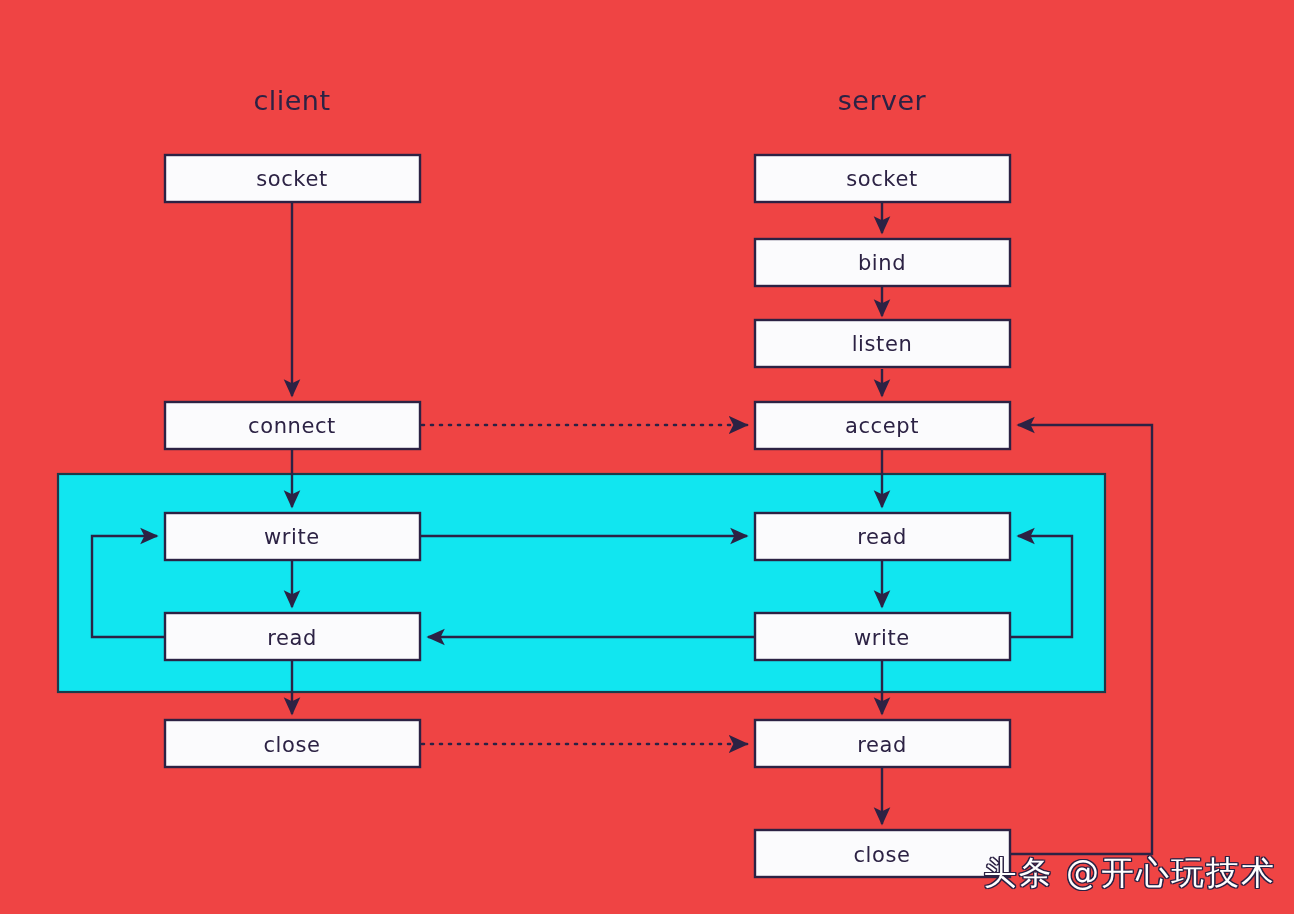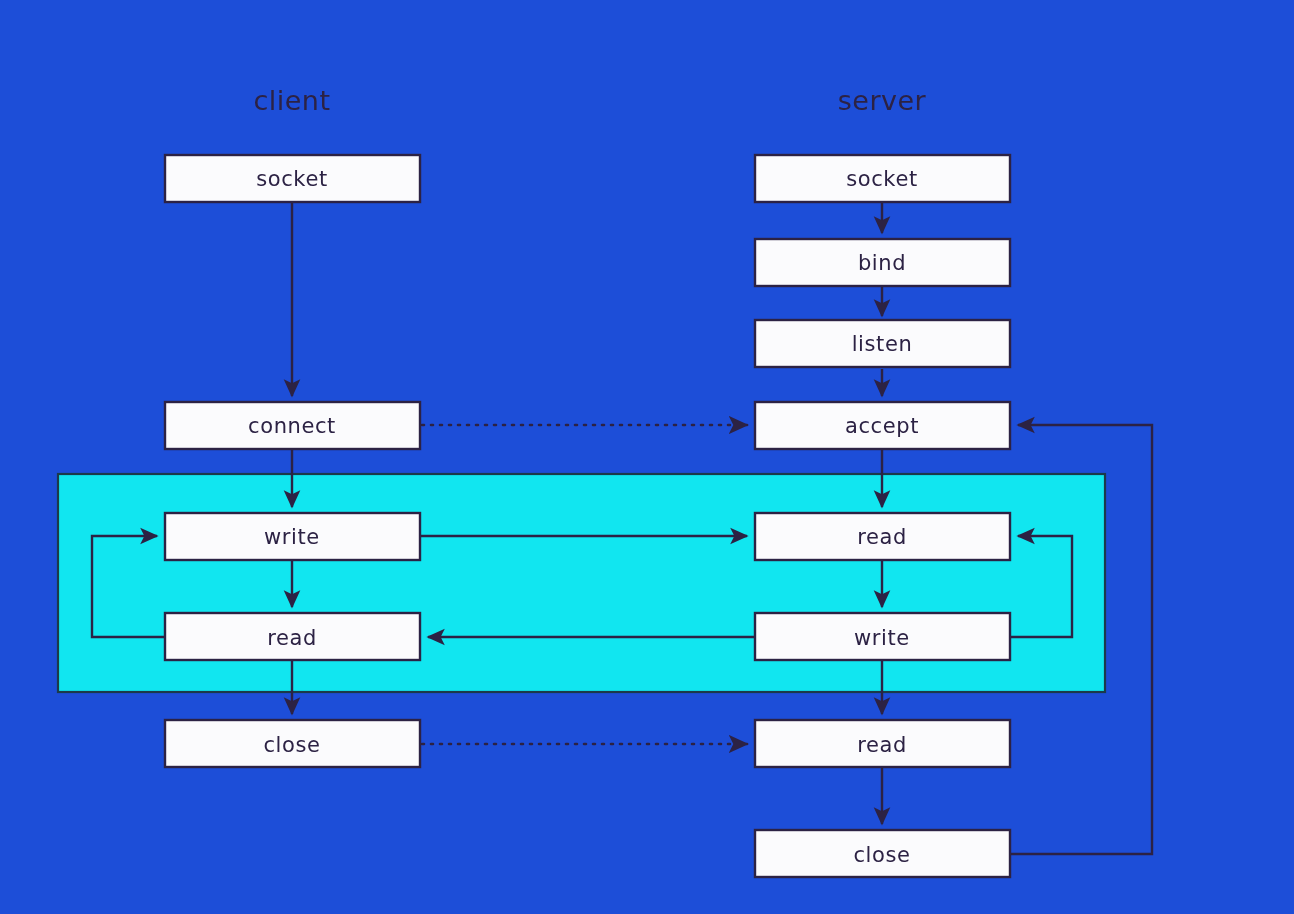--- a/index.html
+++ b/index.html
@@ -8,21 +8,21 @@
     padding: 0;
     background: #ffffff;
   }
   body {
     font-family: "DejaVu Sans", "Liberation Sans", sans-serif;
   }
   #canvas {
     position: relative;
     width: 1294px;
     height: 914px;
-    background: #1d4ed8;
+    background: #ef4444;
     overflow: hidden;
   }
   #diagram-svg {
     position: absolute;
     left: 0;
     top: 0;
     width: 1294px;
     height: 914px;
   }
   .col-title {
@@ -182,14 +182,15 @@
       <rect class="node-rect" x="755" y="720" width="255" height="47"></rect>
       <text class="node-label" x="882" y="752">read</text>
     </g>
 
     <g>
       <rect class="node-rect" x="755" y="830" width="255" height="47"></rect>
       <text class="node-label" x="882" y="862">close</text>
     </g>
   </svg>
 
+  <div class="watermark">头条 @开心玩技术</div>
 
 </div>
 
 </body></html>

